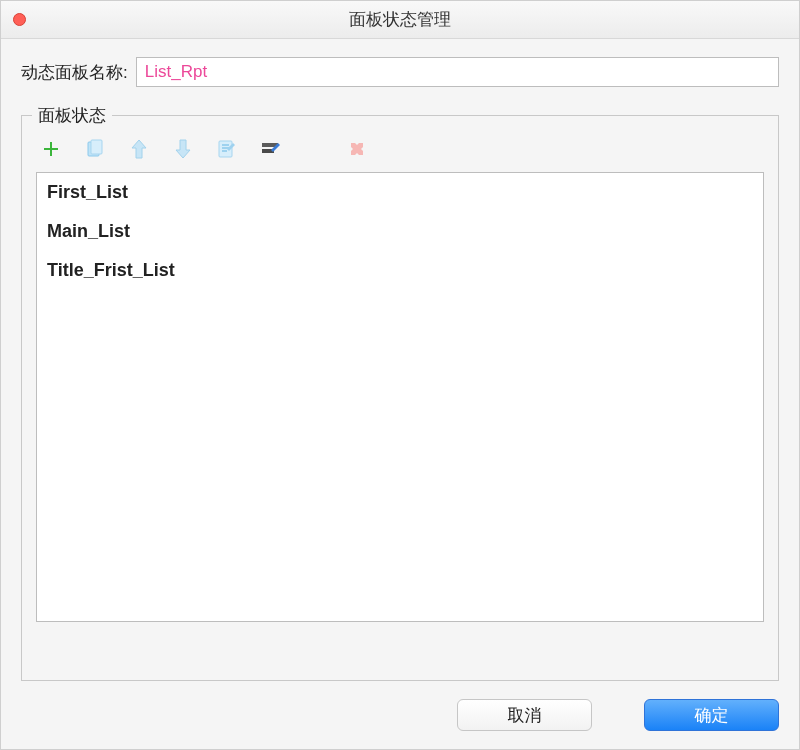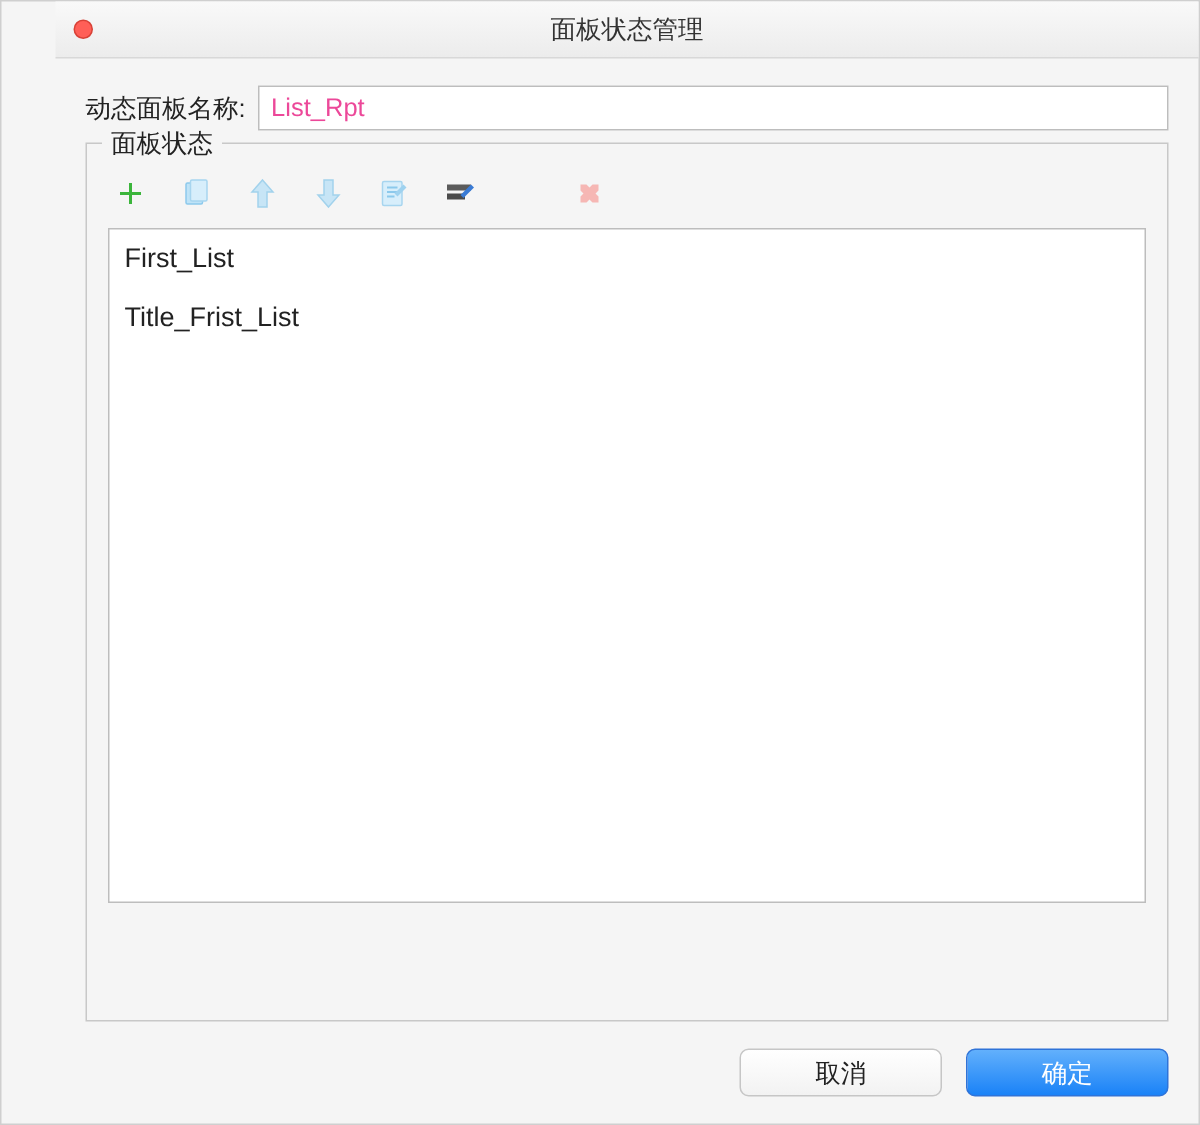--- a/index.html
+++ b/index.html
@@ -10,21 +10,20 @@
       height: 750px;
       overflow: hidden;
     }
     .window {
       width: 800px;
       height: 750px;
       background: #f5f5f5;
       border: 1px solid #cfcfcf;
       display: flex;
       flex-direction: column;
-      padding-left: 36px;
     }
     .titlebar {
       height: 38px;
       background: linear-gradient(#f9f9f9, #ececec);
       border-bottom: 1px solid #d8d8d8;
       display: flex;
       align-items: center;
       position: relative;
       padding: 0 12px;
     }
@@ -49,21 +48,21 @@
     .content {
       padding: 18px 20px 0 20px;
       flex: 1;
       display: flex;
       flex-direction: column;
     }
     .name-row {
       display: flex;
       align-items: center;
       gap: 8px;
-      margin-bottom: 8px;
+      margin-bottom: 28px;
     }
     .name-label {
       font-size: 17px;
       color: #222;
       white-space: nowrap;
     }
     .name-input {
       flex: 1;
       height: 30px;
       border: 1px solid #bdbdbd;
@@ -102,20 +101,21 @@
       align-items: center;
       justify-content: center;
       cursor: pointer;
     }
     .tool-sep { width: 20px; }
     .listbox {
       border: 1px solid #bdbdbd;
       background: #fff;
       height: 450px;
       overflow: auto;
+      font-weight: bold;
     }
     .list-item {
       padding: 6px 10px;
       font-size: 18px;
       color: #222;
       cursor: pointer;
       line-height: 1.5;
     }
     .footer {
       display: flex;
@@ -125,20 +125,21 @@
     }
     .btn {
       min-width: 135px;
       height: 32px;
       border-radius: 6px;
       font-size: 17px;
       cursor: pointer;
       border: 1px solid #c6c6c6;
       background: linear-gradient(#ffffff, #f2f2f2);
       color: #222;
+      margin-left: 36px;
     }
     .btn.primary {
       background: linear-gradient(#62b0fc, #1a82f7);
       border: 1px solid #2f73d8;
       color: #fff;
       text-align: center;
     }
   </style>
 </head>
 <body>
@@ -200,20 +201,21 @@
         <div class="tool-sep"></div>
         <div class="tool-icon">
           <svg width="18" height="18" viewBox="0 0 18 18">
               <path d="M3 3 L7 3 L9 5 L11 3 L15 3 L15 7 L13 9 L15 11 L15 15 L11 15 L9 13 L7 15 L3 15 L3 11 L5 9 L3 7 Z" fill="#f6b7b4"></path>
             </svg>
         </div>
       </div>
 
       <div class="listbox">
         <div class="list-item">First_List</div>
+        <div class="list-item">Main_List</div>
         <div class="list-item">Title_Frist_List</div>
       </div>
     </div>
   </div>
 
   <div class="footer">
     <button class="btn">取消</button>
     <button class="btn primary">确定</button>
   </div>
 </div>

